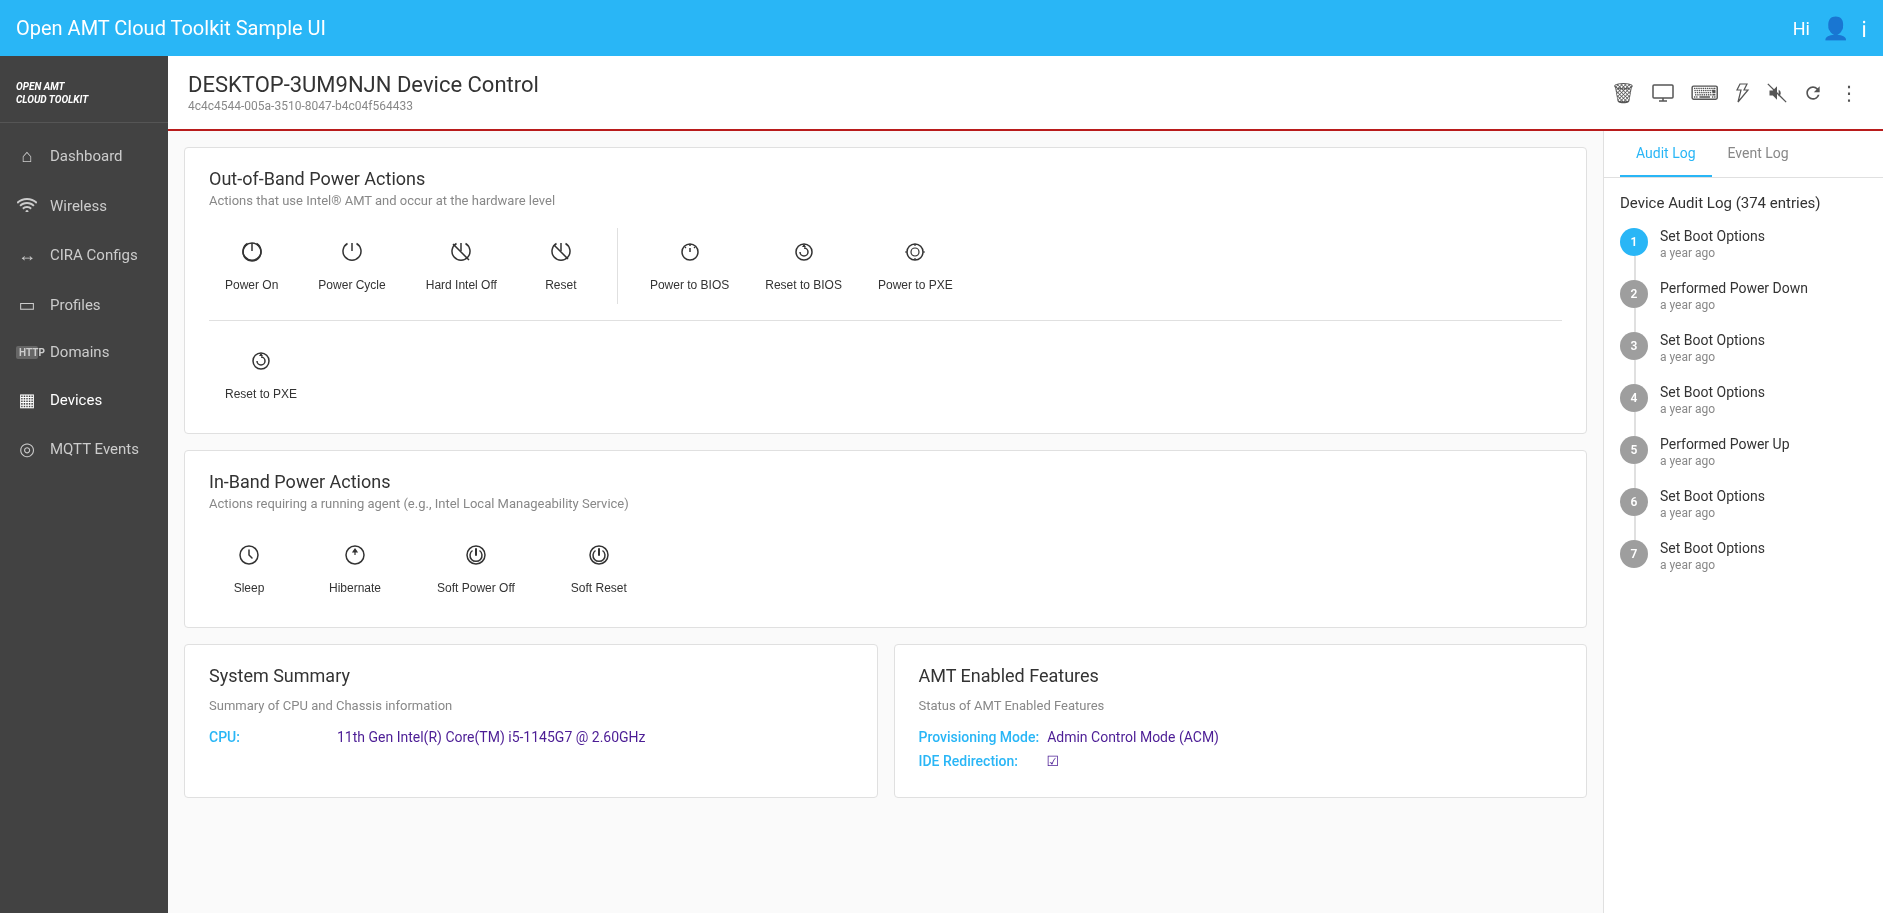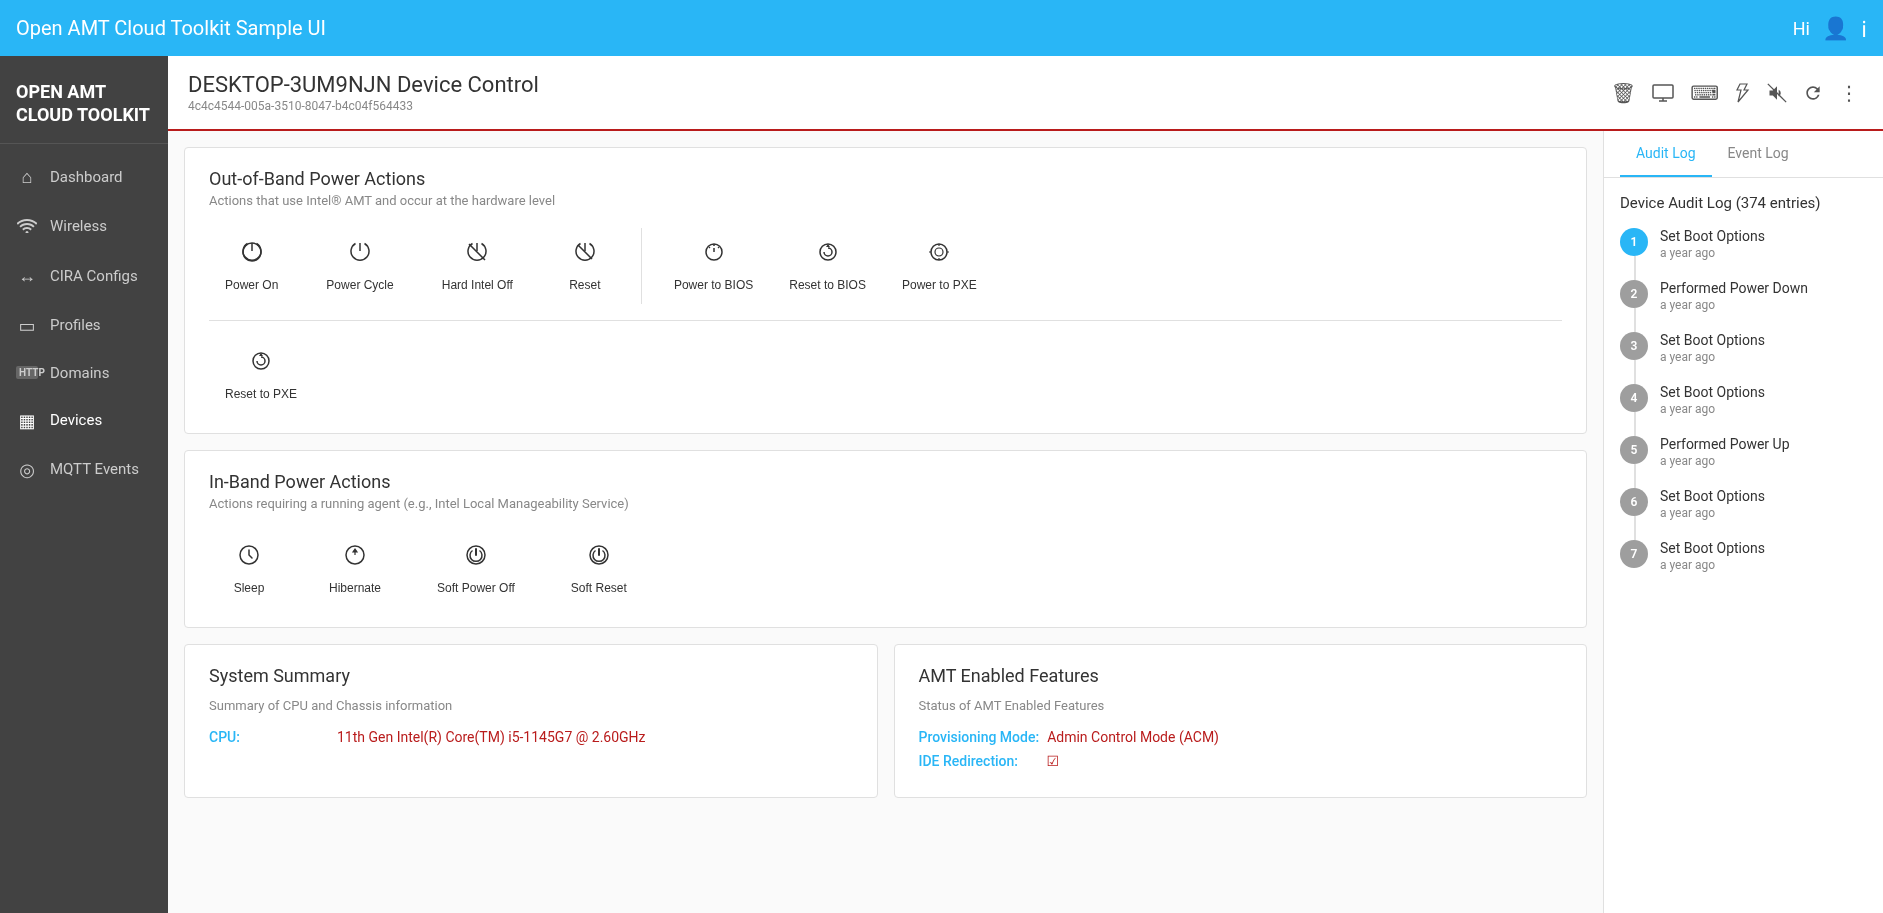--- a/index.html
+++ b/index.html
@@ -41,26 +41,27 @@
       width: 168px;
       background: #424242;
       color: #fff;
       flex-shrink: 0;
       display: flex;
       flex-direction: column;
       padding-top: 8px;
     }
     .sidebar-logo {
       padding: 16px;
-      font-size: 18px;
+      font-size: 10px;
       font-weight: 700;
       color: #fff;
       line-height: 1.3;
       border-bottom: 1px solid #555;
       margin-bottom: 8px;
+      font-style: italic;
     }
     .sidebar-item {
       display: flex;
       align-items: center;
       gap: 12px;
       padding: 14px 16px;
       color: #ccc;
       cursor: pointer;
       font-size: 15px;
       font-weight: 400;
@@ -154,21 +155,21 @@
       align-items: flex-start;
       gap: 0;
     }
 
     .power-section-left {
       display: flex;
       flex-wrap: wrap;
       border-right: 1px solid #e0e0e0;
       padding-right: 16px;
       margin-right: 16px;
-      gap: 16px;
+      gap: 8px;
     }
     .power-section-right {
       display: flex;
       flex-wrap: wrap;
       gap: 4px;
     }
 
     
     .bottom-split {
       display: flex;
@@ -181,21 +182,21 @@
       border-radius: 4px;
       padding: 20px 24px;
       flex: 1;
     }
     .bottom-card + .bottom-card { margin-left: 12px; }
     .bottom-card-title { font-size: 18px; font-weight: 400; color: #333; }
     .bottom-card-subtitle { font-size: 13px; color: #888; margin-top: 12px; margin-bottom: 16px; }
 
     .info-row { display: flex; gap: 8px; margin-bottom: 8px; font-size: 14px; }
     .info-label { color: #29b6f6; min-width: 120px; font-weight: 500; }
-    .info-value { color: #b91c1c; }
+    .info-value { color: #4c1d95; }
 
     
     .right-panel {
       width: 280px;
       background: #fff;
       border-left: 1px solid #e0e0e0;
       display: flex;
       flex-direction: column;
       flex-shrink: 0;
       overflow: hidden;

